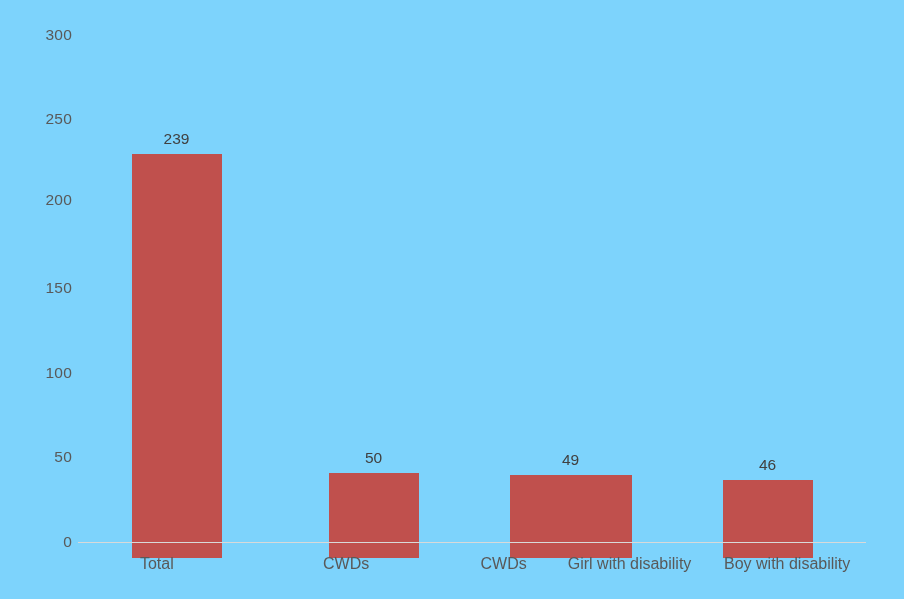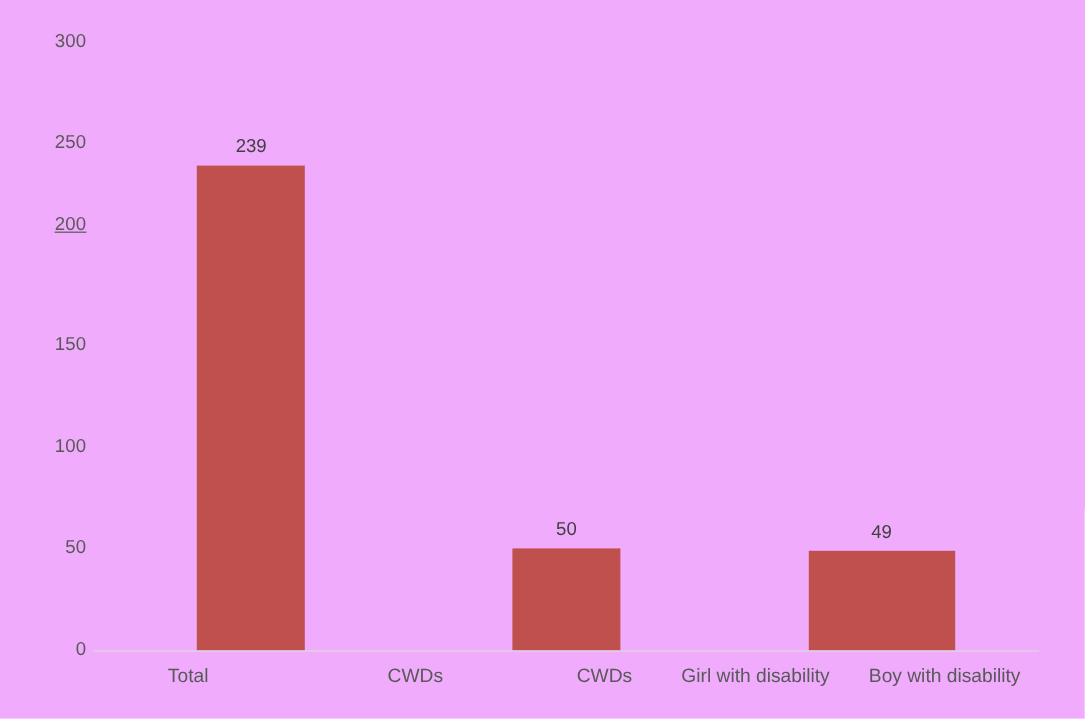--- a/index.html
+++ b/index.html
@@ -12,21 +12,21 @@
     height: 599px;
     overflow: hidden;
     font-family: "Liberation Sans", sans-serif;
     color: #595959;
   }
 
   #chart-root {
     position: relative;
     width: 904px;
     height: 599px;
-    background: #f0abfc;
+    background: #7dd3fc;
   }
 
   
   .y-axis {
     position: absolute;
     left: 0;
     top: 0;
     width: 72px;
     height: 599px;
   }
@@ -45,21 +45,21 @@
     left: 78px;
     top: 542px;
     width: 788px;
     height: 1px;
     background: #d9d9d9;
   }
 
   .bars {
     position: absolute;
     left: 78px;
-    top: 0;
+    top: 16px;
     width: 788px;
     height: 542px;
     display: flex;
     flex-direction: row;
     align-items: center;
   }
   .bar-slot {
     position: relative;
     flex: 1 1 0;
     height: 542px;
@@ -108,41 +108,46 @@
   .x-cat.single .line1 { display: block; }
 </style>
 </head>
 <body>
 
 <div id="chart-root">
 
   <div class="y-axis">
     <div class="y-tick" style="top:27px;">300</div>
     <div class="y-tick" style="top:111px;">250</div>
-    <div class="y-tick" style="top:180px;text-decoration:underline;">200</div>
+    <div class="y-tick" style="top:192px;">200</div>
     <div class="y-tick" style="top:280px;">150</div>
     <div class="y-tick" style="top:365px;">100</div>
     <div class="y-tick" style="top:449px;">50</div>
     <div class="y-tick" style="top:534px;">0</div>
   </div>
 
   <div class="bars">
     <div class="bar-slot">
       <div class="bar" style="height:404px;">
         <span class="bar-value">239</span>
       </div>
     </div>
     <div class="bar-slot">
       <div class="bar" style="height:85px;">
         <span class="bar-value">50</span>
       </div>
     </div>
     <div class="bar-slot">
       <div class="bar" style="height:83px;padding-left:32px;">
         <span class="bar-value">49</span>
+      </div>
+    </div>
+    <div class="bar-slot">
+      <div class="bar" style="height:78px;">
+        <span class="bar-value">46</span>
       </div>
     </div>
   </div>
 
   <div class="baseline"></div>
 
   <div class="x-axis">
     <div class="x-cat single">
       <span class="line1">Total</span>
     </div>

